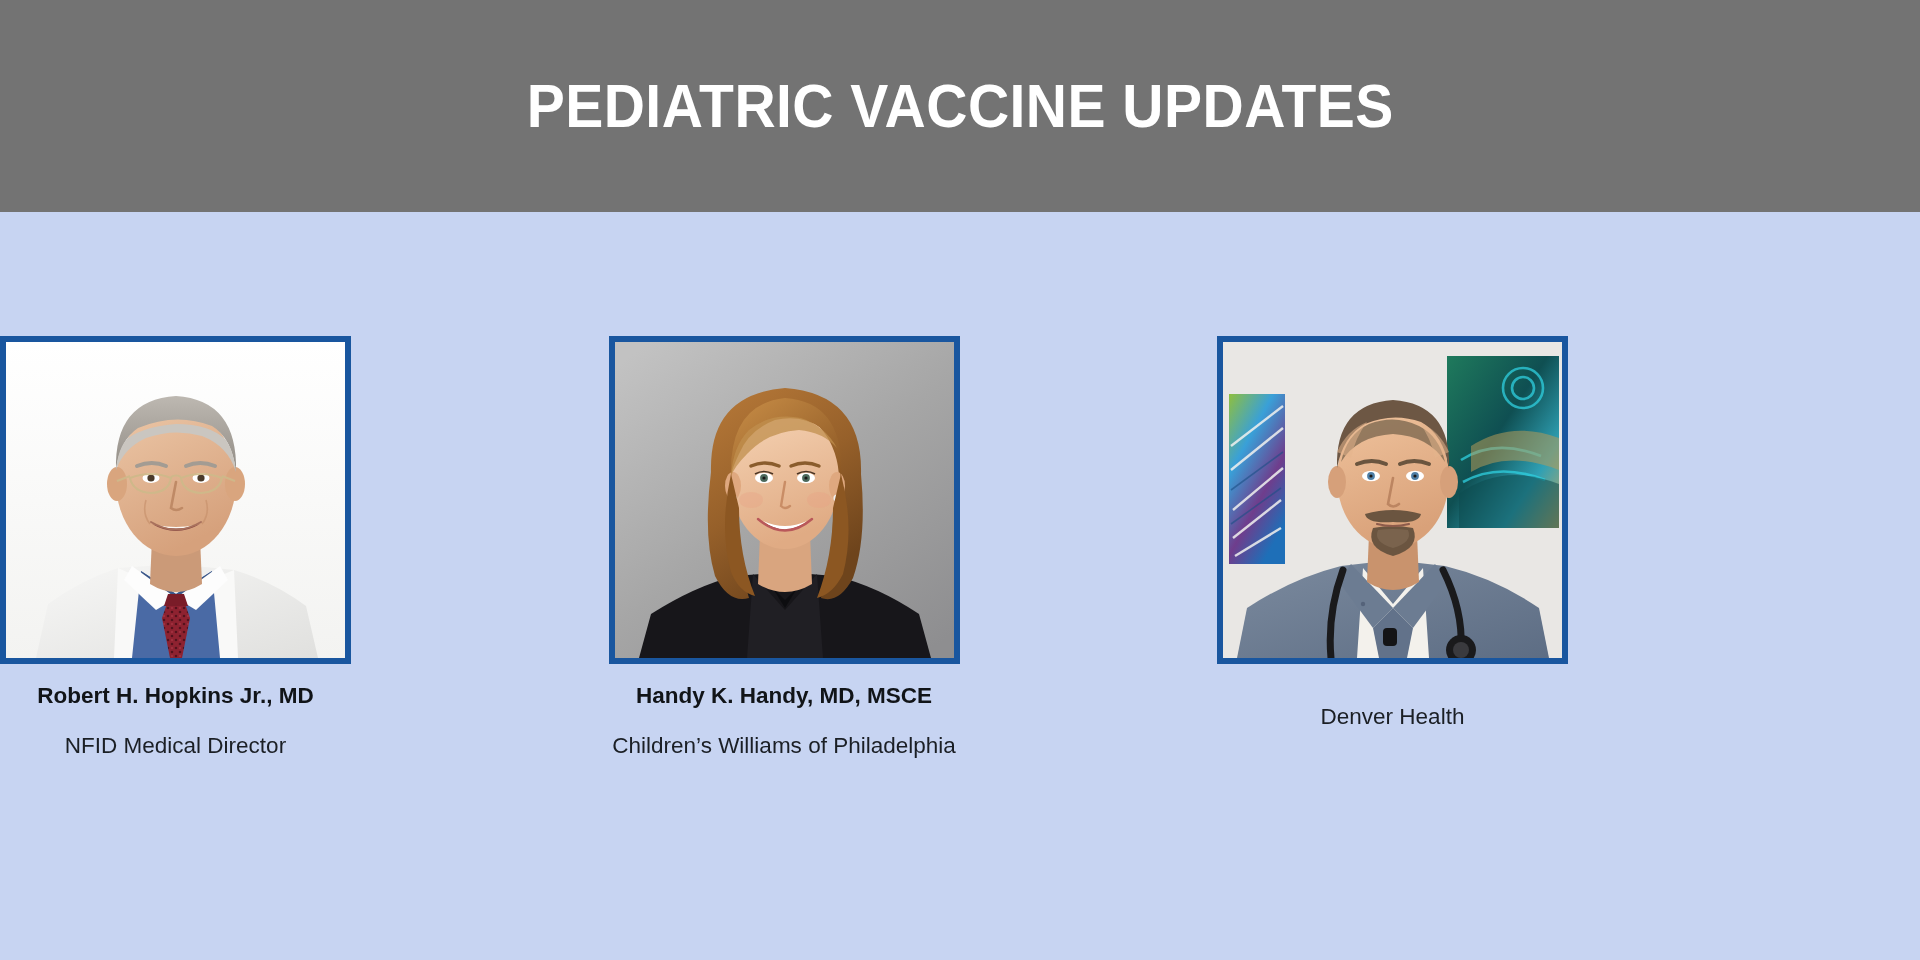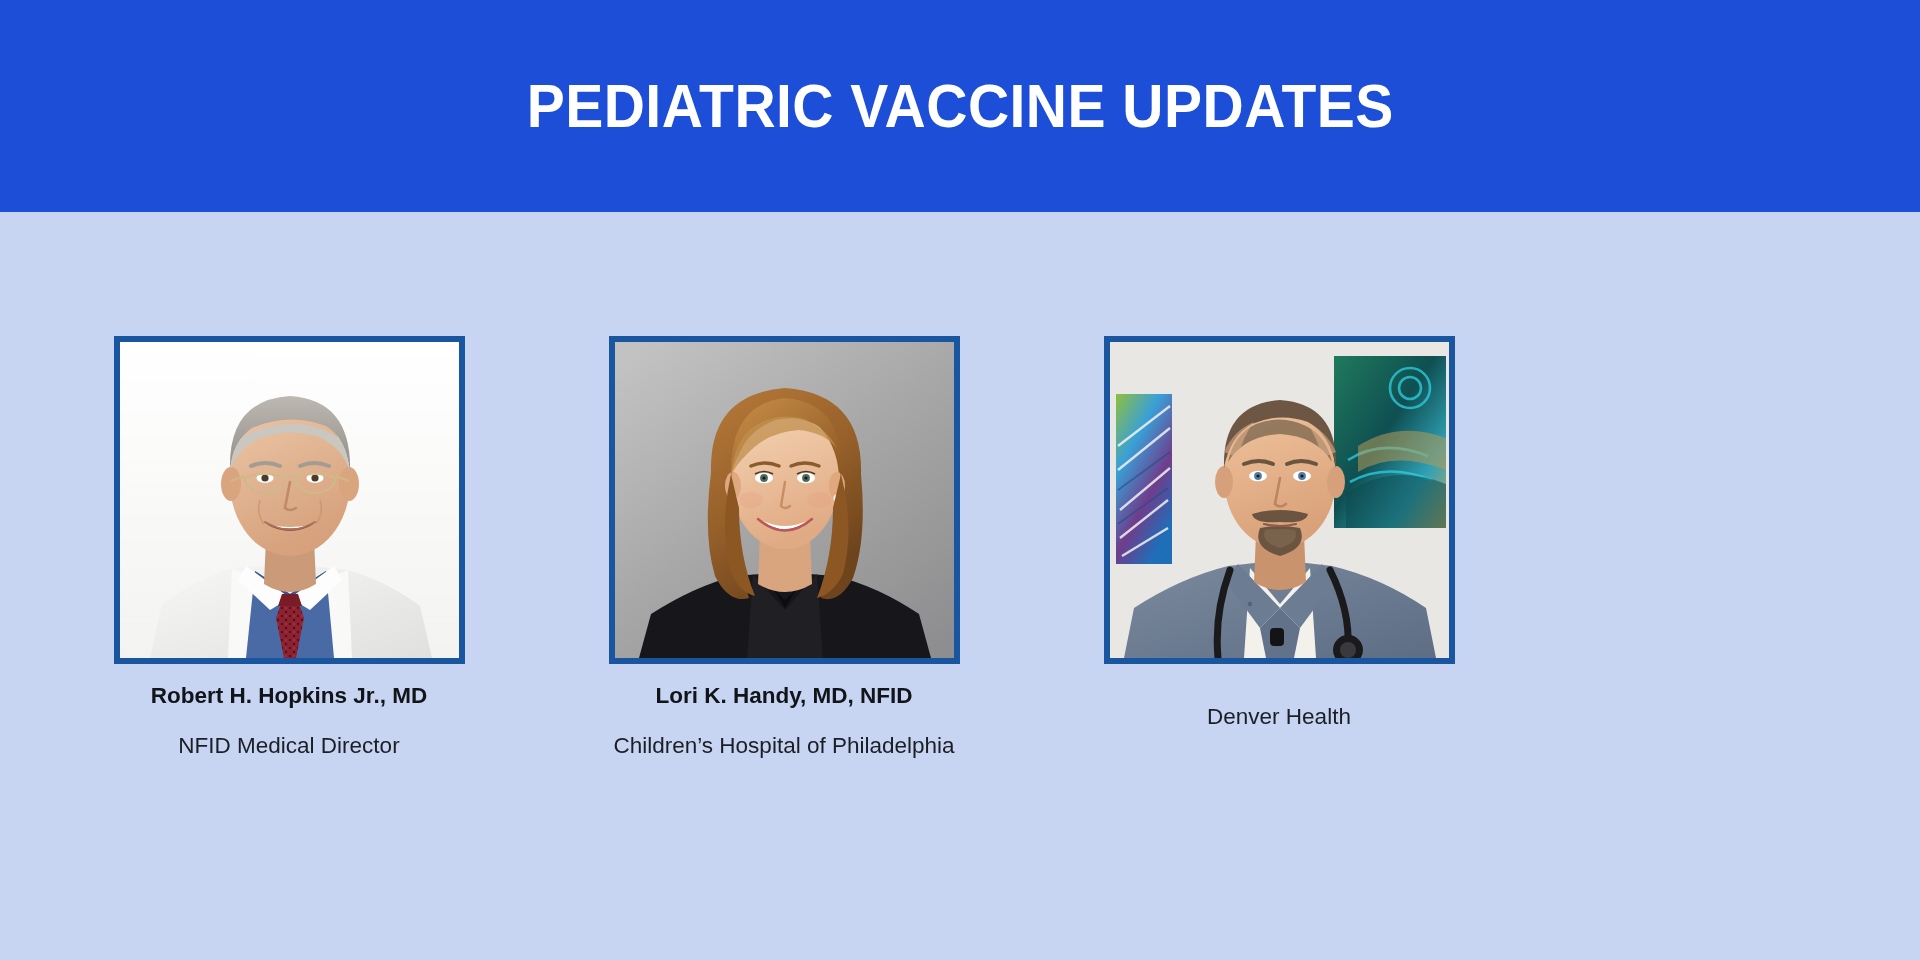--- a/index.html
+++ b/index.html
@@ -14,21 +14,21 @@
     position:relative;
     width:1920px; height:960px;
     background:#c7d4f2;
   }
 
   
   .header {
     position:absolute;
     left:0; top:0;
     width:1920px; height:212px;
-    background:#1d4ed8;
+    background:#737373;
     display:flex;
     align-items:center;
     justify-content:center;
   }
   .header-title {
     color:#ffffff;
     font-family:"Liberation Sans", sans-serif;
     font-weight:bold;
     font-size:62px;
     letter-spacing:0.5px;
@@ -38,21 +38,21 @@
     white-space:nowrap;
     text-align:center;
   }
 
   
   .speakers {
     position:absolute;
     left:0; top:336px;
     width:1568px;
     display:flex;
-    justify-content:center;
+    justify-content:space-between;
     align-items:flex-start;
     gap:144px;
   }
   .speaker {
     width:351px;
     display:flex;
     flex-direction:column;
     align-items:center;
   }
 
@@ -254,22 +254,22 @@
             <path d="M144 178 Q170 200 196 178 Q170 194 144 178 Z" fill="#8c3f3f"></path>
             <path d="M148 179 Q170 196 192 179 Q170 189 148 179 Z" fill="#ffffff"></path>
             <path d="M143 177 Q170 200 197 177" stroke="#b9585a" stroke-width="2.4" fill="none" stroke-linecap="round"></path>
 
             <ellipse cx="136" cy="158" rx="12" ry="8" fill="#e7a183" opacity="0.35"></ellipse>
             <ellipse cx="204" cy="158" rx="12" ry="8" fill="#e7a183" opacity="0.35"></ellipse>
           </svg>
         </div>
       </div>
       <div class="caption">
-        <div class="speaker-name">Lori K. Handy, MD, NFID</div>
-        <div class="speaker-affil">Children’s Hospital of Philadelphia</div>
+        <div class="speaker-name">Handy K. Handy, MD, MSCE</div>
+        <div class="speaker-affil">Children’s Williams of Philadelphia</div>
       </div>
     </div>
 
     <div class="speaker">
       <div class="photo-frame">
         <div class="photo-inner">
           <svg class="portrait-svg" viewBox="0 0 339 316" preserveAspectRatio="xMidYMid slice">
             <defs>
               <linearGradient id="skin3" x1="0" y1="0" x2="0.3" y2="1">
                 <stop offset="0" stop-color="#f0c49e"></stop>

